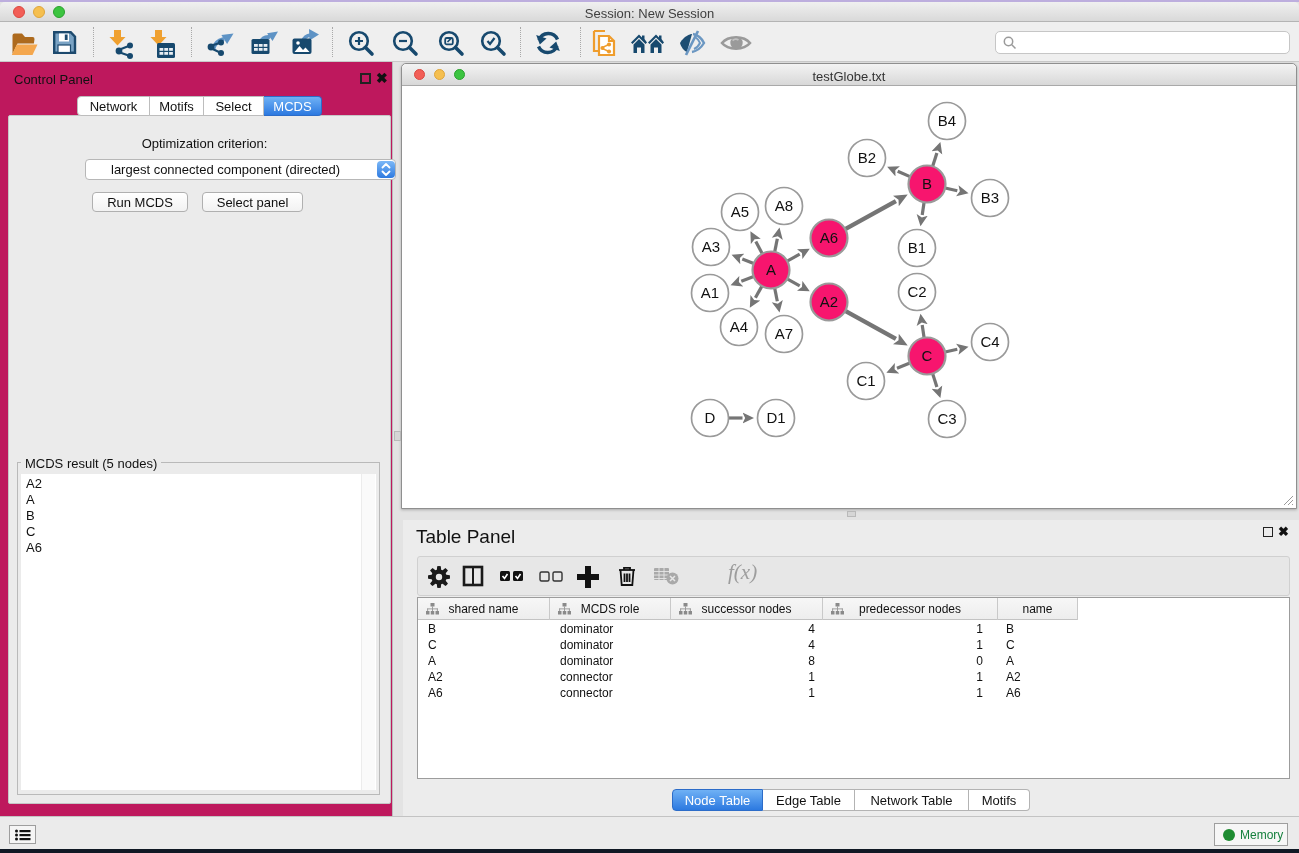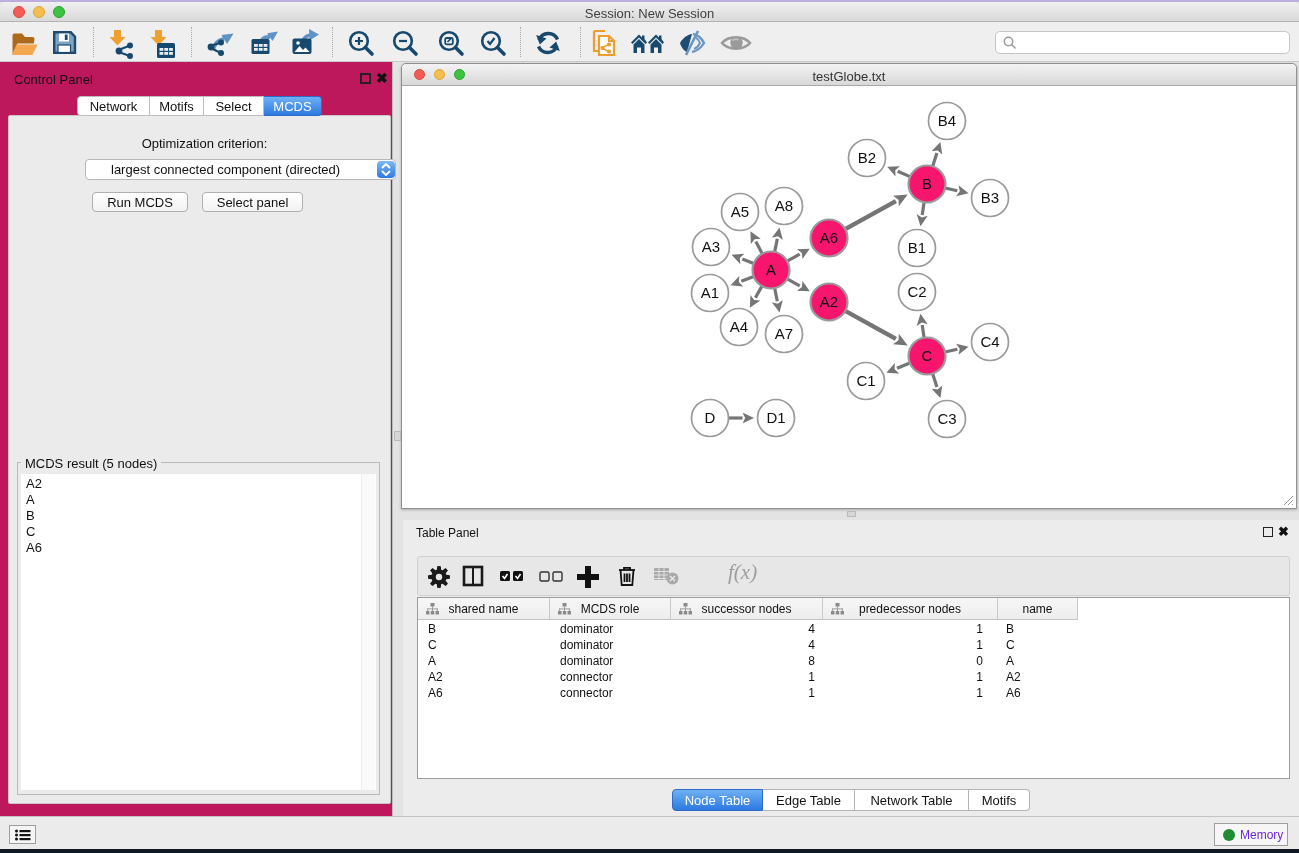--- a/index.html
+++ b/index.html
@@ -38,38 +38,38 @@
 #gb-scroll { right:1px; top:0px; width:14px; height:316px; background:#fafafa; border-left:1px solid #ececec; }
 
 
 #netwin { left:401px; top:63px; width:896px; height:446px; background:#fff; border:1px solid #8f8f8f; border-radius:5px 5px 0 0; box-shadow:0 1px 3px rgba(0,0,0,.25); }
 #net-titlebar { position:absolute; left:0; top:0; width:100%; height:22px; background:linear-gradient(#f3f3f3,#d8d8d8); border-bottom:1px solid #a9a9a9; border-radius:5px 5px 0 0; }
 #net-titlebar .tl { position:absolute; top:5px; width:11px; height:11px; border-radius:50%; }
 #net-title-text { position:absolute; left:0; top:5px; width:100%; text-align:center; font-size:13px; color:#333; }
 
 
 #tpanel { left:403px; top:520px; width:896px; height:296px; background:#ececec; }
-#tp-title { left:13px; top:6px; font-size:12px; color:#111; }
+#tp-title { left:13px; top:6px; font-size:19px; color:#111; }
 #tp-toolbar { left:14px; top:36px; width:873px; height:40px; background:#e7e7e7; border:1px solid #d0d0d0; border-radius:3px; }
 #tbl { left:14px; top:77px; width:873px; height:182px; background:#fff; border:1px solid #9c9c9c; }
 #tbl-head { position:absolute; left:0; top:0; height:22px; background:linear-gradient(#f7f7f7,#ededed); border-bottom:1px solid #c3c3c3; font-size:12px; color:#111; }
 .th { position:absolute; top:0; height:22px; border-right:1px solid #c9c9c9; text-align:center; line-height:22px; }
 .hic { position:absolute; left:8px; top:5px; }
 .tt { position:absolute; top:6px; }
 .td { position:absolute; font-size:12px; color:#111; height:16px; line-height:16px; }
 #bottom-tabs { left:269px; top:269px; display:flex; font-size:13px; }
 .btab { background:#fff; border:1px solid #b3b3b3; border-left:none; height:22px; line-height:21px; color:#111; text-align:center; }
 .btab:first-child { border-left:1px solid #b3b3b3; border-radius:4px 0 0 4px; }
 .btab:last-child { border-radius:0 4px 4px 0; }
 .btab.sel { background:linear-gradient(#6fb1f5,#2c79e0); color:#fff; border-color:#2c6cc8; }
 
 
 #statusbar { left:0; top:816px; width:1299px; height:33px; background:#ebebeb; border-top:1px solid #c3c3c3; }
 #stat-btn { left:9px; top:8px; width:27px; height:19px; background:#f5f5f5; border:1px solid #9e9e9e; }
-#mem-btn { left:1214px; top:6px; width:74px; height:23px; background:#f6f6f6; border:1px solid #9e9e9e; font-size:12px; color:#6d28d9; }
+#mem-btn { left:1214px; top:6px; width:74px; height:23px; background:#f6f6f6; border:1px solid #9e9e9e; font-size:12px; color:#15803d; }
 #wallstrip-bottom { left:0; top:849px; width:1299px; height:4px; background:#101824; }
 </style>
 </head>
 <body>
 <div class="abs" id="wallstrip-top"></div>
 <div class="abs" id="titlebar">
   <div class="tl" style="left:13px; background:#f25e57; border:1px solid #db4840;"></div>
   <div class="tl" style="left:33px; background:#f5bf4f; border:1px solid #dfa53a;"></div>
   <div class="tl" style="left:53px; background:#3cc440; border:1px solid #2ba12f;"></div>
 </div>

